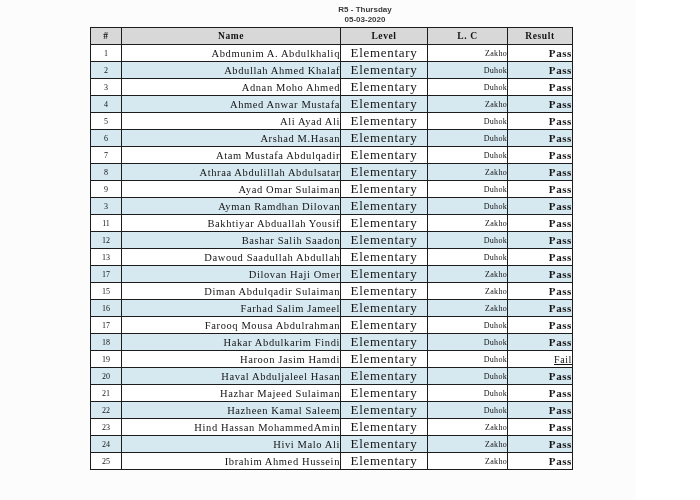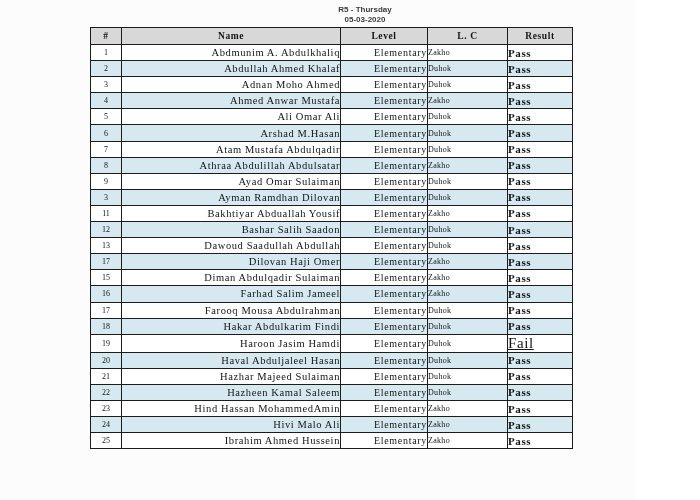--- a/index.html
+++ b/index.html
@@ -44,25 +44,25 @@
     height: 16px;
     font-size: 9.5px;
     font-weight: 700;
     letter-spacing: 0.6px;
     text-align: center;
   }
   table.results tbody td { height: 15.1px; background: #ffffff; }
   table.results tbody tr.alt td { background: #d6e8f0; }
   td.col-num   { text-align: center; font-size: 8px; }
   td.col-name  { text-align: right; padding-left: 6px; font-size: 10.5px; letter-spacing: 0.6px; }
-  td.col-level { text-align: right; font-size: 10px; letter-spacing: 0.7px; }
-  td.col-lc    { text-align: left; font-size: 8px; color: #2e2e2e; letter-spacing: 0.3px; }
-  td.col-result { text-align: left; margin-top: 48px; }
+  td.col-level { text-align: center; font-size: 13px; letter-spacing: 0.7px; }
+  td.col-lc    { text-align: right; font-size: 8px; color: #2e2e2e; letter-spacing: 0.3px; }
+  td.col-result { text-align: right; margin-top: 48px; }
   td.col-result.pass { font-size: 11px; font-weight: 700; letter-spacing: 0.6px; }
-  td.col-result.fail { font-size: 15px; font-weight: 400; letter-spacing: 0.6px; text-decoration: underline; }
+  td.col-result.fail { font-size: 10px; font-weight: 400; letter-spacing: 0.6px; text-decoration: underline; }
 </style>
 </head>
 <body>
 
 <div class="page">
 
   <div class="doc-title">
     <div>R5 - Thursday</div>
     <div>05-03-2020</div>
   </div>
@@ -108,21 +108,21 @@
         </tr>
         <tr class="alt">
           <td class="col-num">4</td>
           <td class="col-name">Ahmed Anwar Mustafa</td>
           <td class="col-level">Elementary</td>
           <td class="col-lc">Zakho</td>
           <td class="col-result pass">Pass</td>
         </tr>
         <tr>
           <td class="col-num">5</td>
-          <td class="col-name">Ali Omar Ali</td>
+          <td class="col-name">Ali Ayad Ali</td>
           <td class="col-level">Elementary</td>
           <td class="col-lc">Duhok</td>
           <td class="col-result pass">Pass</td>
         </tr>
         <tr class="alt">
           <td class="col-num">6</td>
           <td class="col-name">Arshad M.Hasan</td>
           <td class="col-level">Elementary</td>
           <td class="col-lc">Duhok</td>
           <td class="col-result pass">Pass</td>

